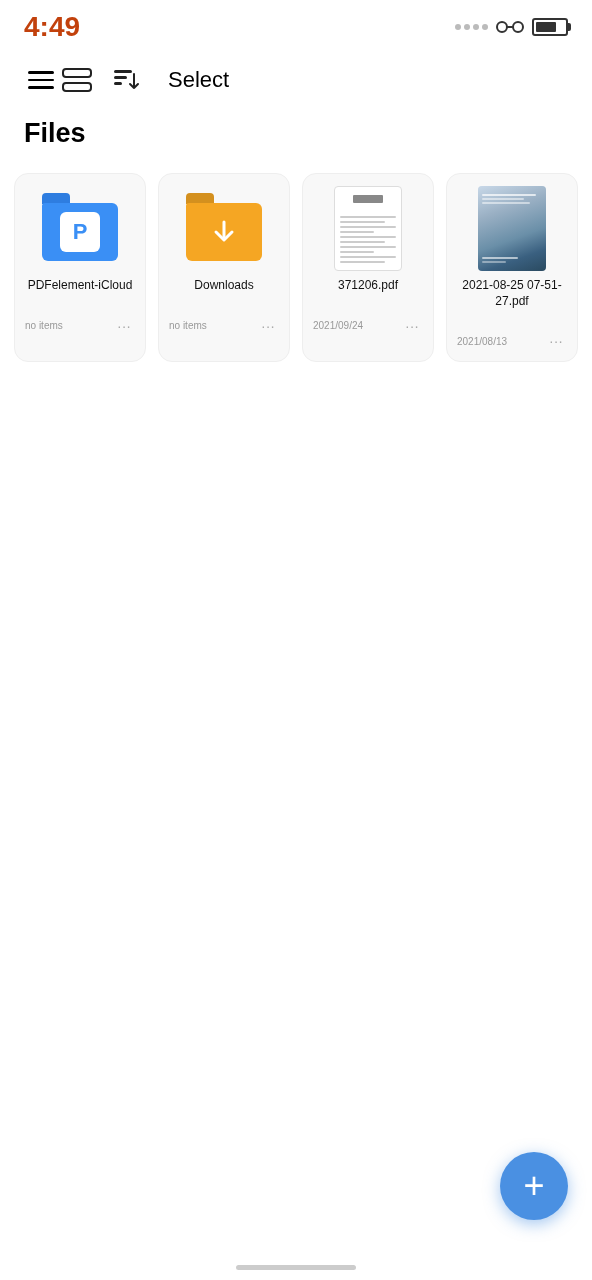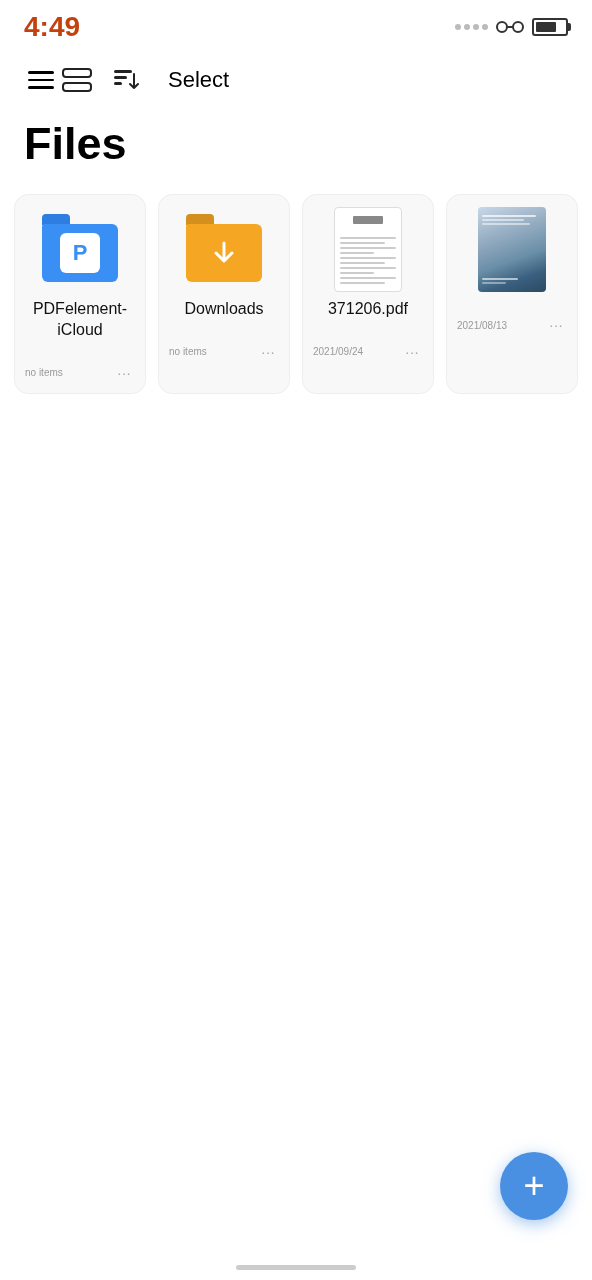--- a/index.html
+++ b/index.html
@@ -103,21 +103,21 @@
       font-size: 22px;
       font-weight: 400;
       color: #000;
       cursor: pointer;
       padding: 4px 8px;
     }
 
     
     .page-title {
       padding: 8px 24px 24px 24px;
-      font-size: 45px;
+      font-size: 27px;
       font-weight: 800;
       color: #000;
     }
 
     
     .file-grid {
       display: grid;
       grid-template-columns: repeat(4, 1fr);
       gap: 12px;
       padding: 0 14px;
@@ -191,21 +191,21 @@
       height: 100%;
       background: linear-gradient(135deg, #b0c4de 0%, #8fafc8 40%, #6a8fa8 70%, #4a6f88 100%);
       display: flex;
       flex-direction: column;
       align-items: center;
       justify-content: flex-end;
       padding-bottom: 4px;
     }
 
     .file-name {
-      font-size: 16px;
+      font-size: 12px;
       font-weight: 500;
       color: #111;
       text-align: center;
       width: 100%;
       word-break: break-word;
       line-height: 1.3;
       margin-bottom: 6px;
     }
 
     .file-meta {
@@ -402,20 +402,21 @@
             <div style="height:2px; background:rgba(255,255,255,0.5); border-radius:1px; width:70%;"></div>
             <div style="height:2px; background:rgba(255,255,255,0.5); border-radius:1px; width:80%;"></div>
           </div>
           <div style="position:absolute; bottom:8px; left:4px; right:4px; display:flex; flex-direction:column; gap:2px;">
             <div style="height:2px; background:rgba(255,255,255,0.6); border-radius:1px; width:60%;"></div>
             <div style="height:2px; background:rgba(255,255,255,0.4); border-radius:1px; width:40%;"></div>
           </div>
         </div>
       </div>
     </div>
+    <div class="file-name">2021-08-25 07-51-27.pdf</div>
     <div class="file-meta">
       <span class="file-date">2021/08/13</span>
       <span class="file-more">···</span>
     </div>
   </div>
 
 </div>
 
 <div class="fab">
   <span class="fab-plus">+</span>

